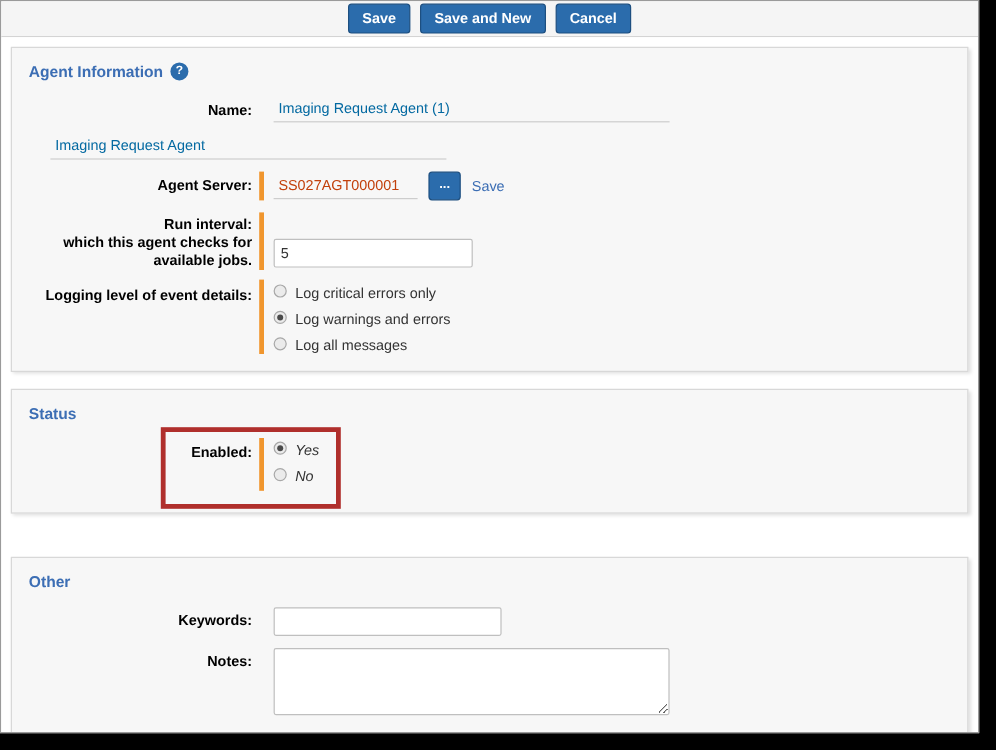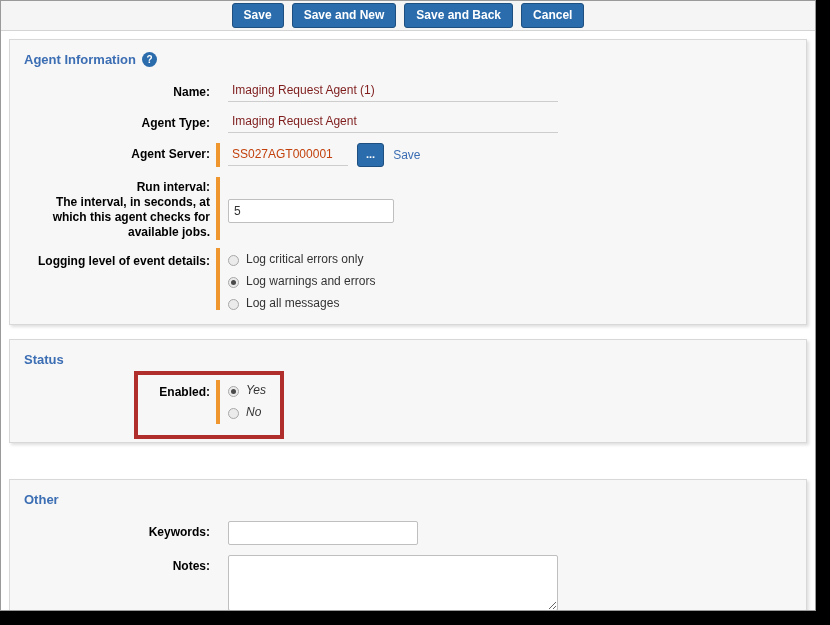--- a/index.html
+++ b/index.html
@@ -139,21 +139,21 @@
     flex: 1;
   }
 
   
   .ro-input {
     border: none;
     border-bottom: 1px solid #cdcdcd;
     background: transparent;
     font-family: "Liberation Sans", sans-serif;
     font-size: 12px;
-    color: #7f1d1d;
+    color: #0369a1;
     padding: 2px 4px 4px 4px;
     outline: none;
     box-sizing: border-box;
   }
   .ro-input.w-name { width: 330px; }
   .ro-input.w-server { width: 120px; color: #c2410c; font-size: 12px; }
 
   
   .bx-input {
     border: 1px solid #bfbfbf;
@@ -198,21 +198,21 @@
 
   .link {
     color: #3c6eb4;
     font-size: 12px;
     cursor: pointer;
     text-decoration: none;
   }
 
   
   .radio-group { display: flex; flex-direction: column; gap: 8px; padding-top: 2px; }
-  .radio-item { display: flex; align-items: flex-end; gap: 7px; cursor: pointer; }
+  .radio-item { display: flex; align-items: flex-start; gap: 7px; cursor: pointer; }
   .radio {
     width: 11px;
     height: 11px;
     border-radius: 50%;
     border: 1px solid #a8a8a8;
     background: #ebebeb;
     position: relative;
     flex: none;
     box-sizing: border-box;
   }
@@ -246,62 +246,59 @@
   .status-inner { display: flex; align-items: flex-start; padding-left: 126px; }
 </style>
 </head>
 <body>
 
 <div class="page">
 
   <div class="toolbar">
     <button class="btn">Save</button>
     <button class="btn">Save and New</button>
-    <button class="btn">Save and Back</button>
     <button class="btn">Cancel</button>
   </div>
 
   <div class="content">
 
     <div class="panel">
       <div class="panel-title">
         <span class="tx">Agent Information</span>
         <span class="help-icon">?</span>
       </div>
 
       <div class="row">
         <div class="lbl">Name:</div>
         <div class="spacer-req"></div>
         <div class="field">
           <input class="ro-input w-name" type="text" readonly="" value="Imaging Request Agent (1)" style="">
         </div>
       </div>
 
       <div class="row">
-        <div class="lbl">Agent Type:</div>
         <div class="spacer-req"></div>
         <div class="field">
           <input class="ro-input w-name" type="text" readonly="" value="Imaging Request Agent" style="">
         </div>
       </div>
 
       <div class="row">
         <div class="lbl">Agent Server:</div>
         <div class="req"></div>
         <div class="field">
           <input class="ro-input w-server" type="text" value="SS027AGT000001" style="">
           <button class="ellipsis-btn">...</button>
           <span class="link">Save</span>
         </div>
       </div>
 
       <div class="row">
         <div class="lbl multiline">
           <div>Run interval:</div>
-          <div>The interval, in seconds, at</div>
           <div>which this agent checks for</div>
           <div>available jobs.</div>
         </div>
         <div class="req"></div>
         <div class="field" style="align-items:flex-start; padding-top:22px;">
           <input class="bx-input w-interval" type="text" value="5" style="">
         </div>
       </div>
 
       <div class="row" style="">

